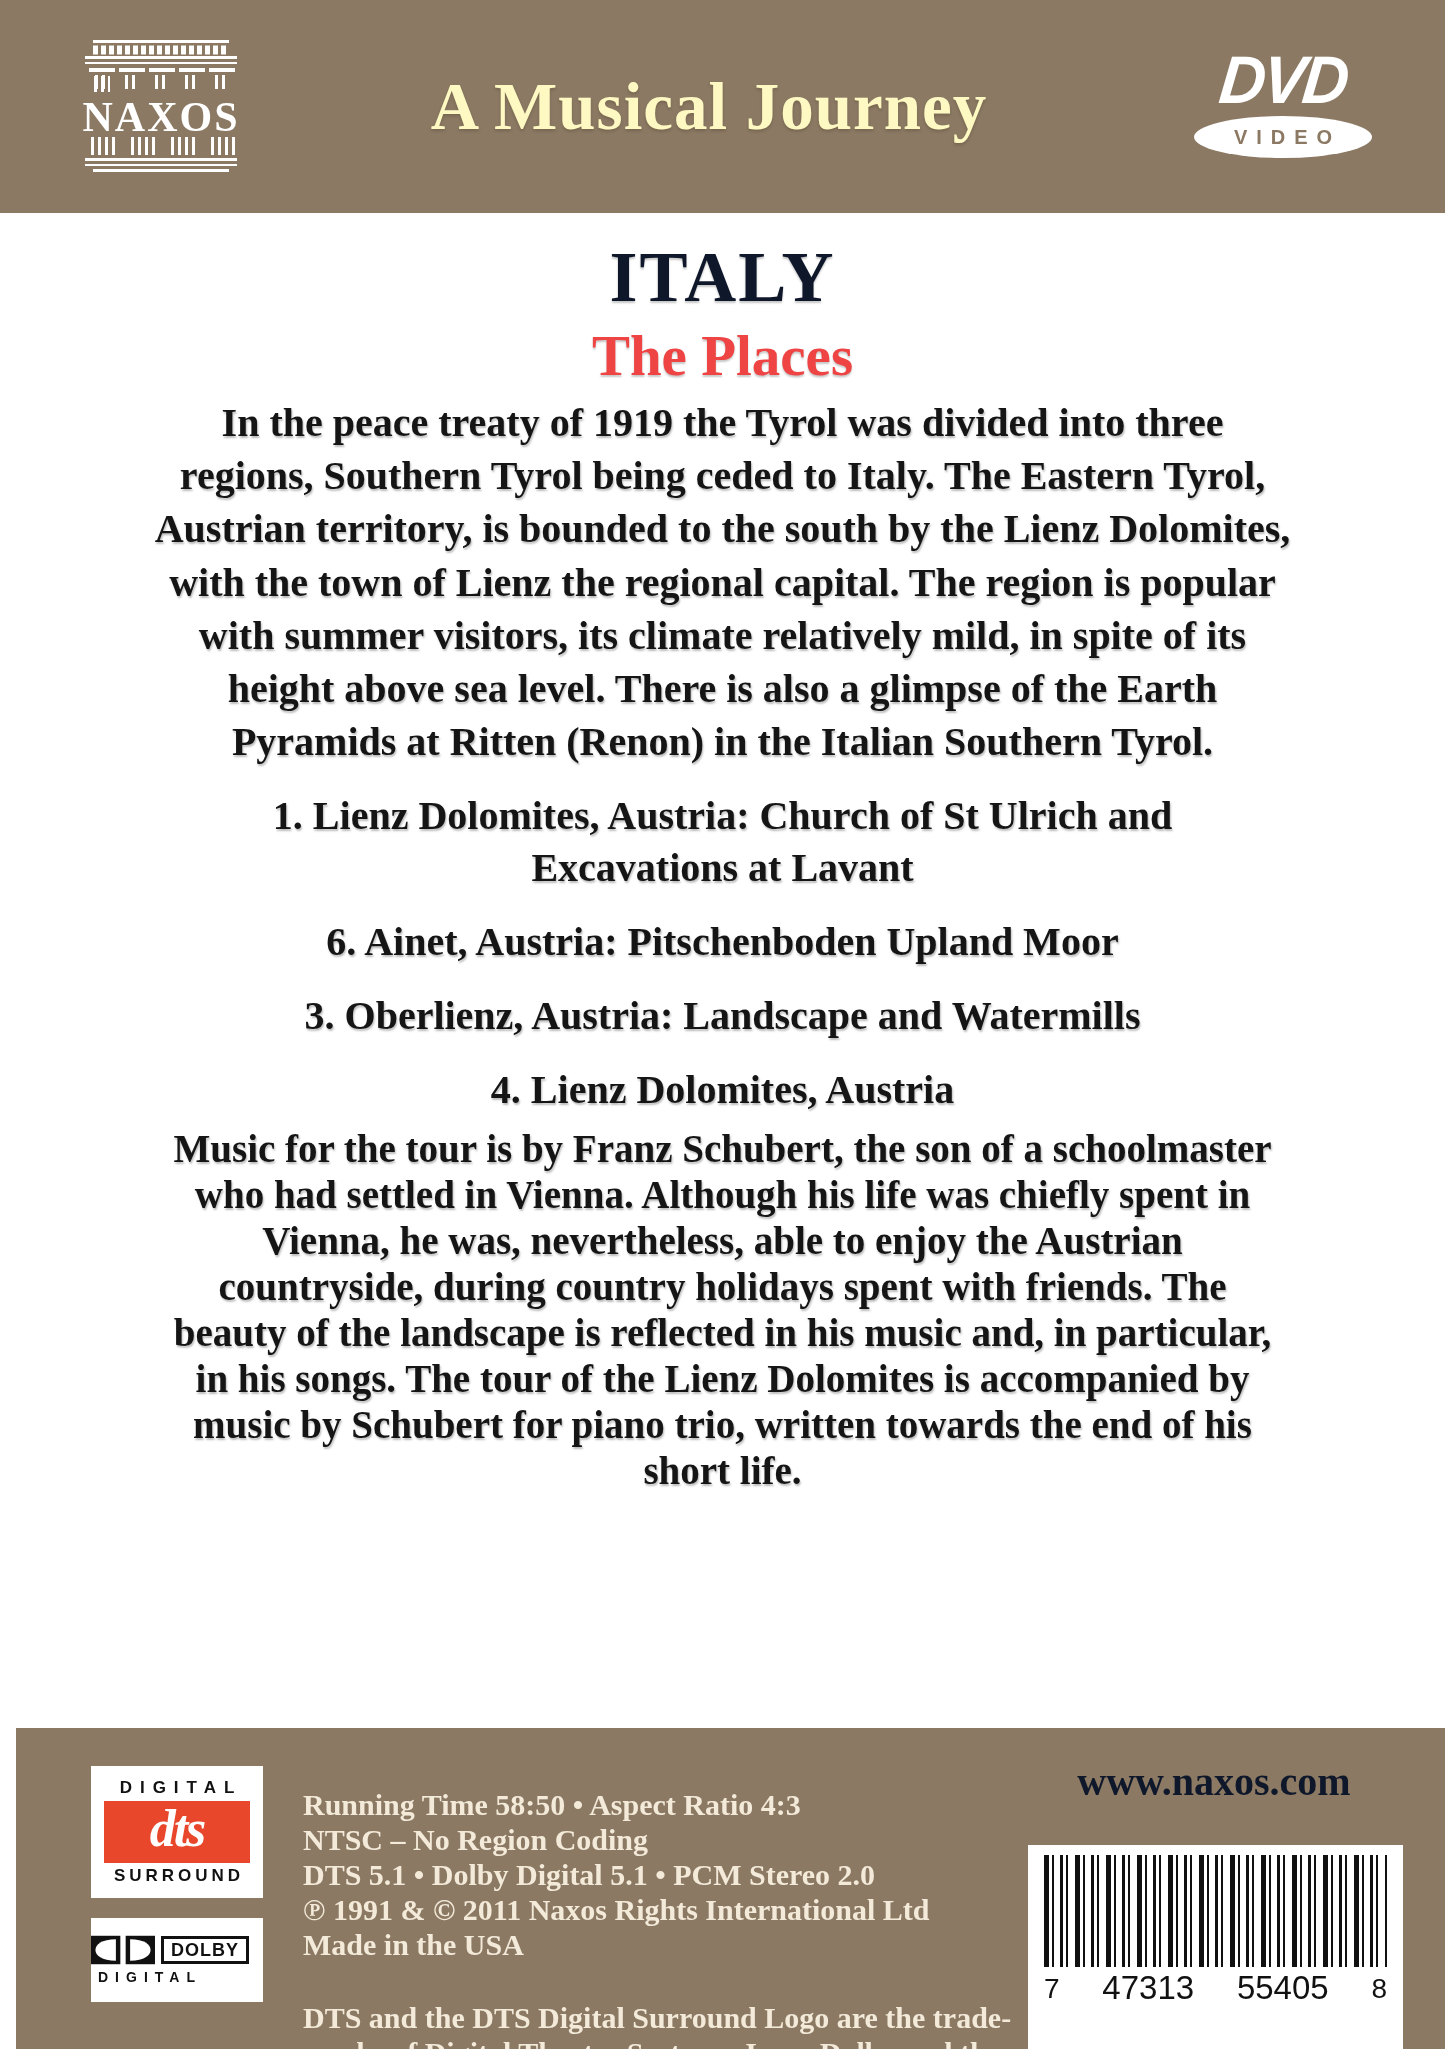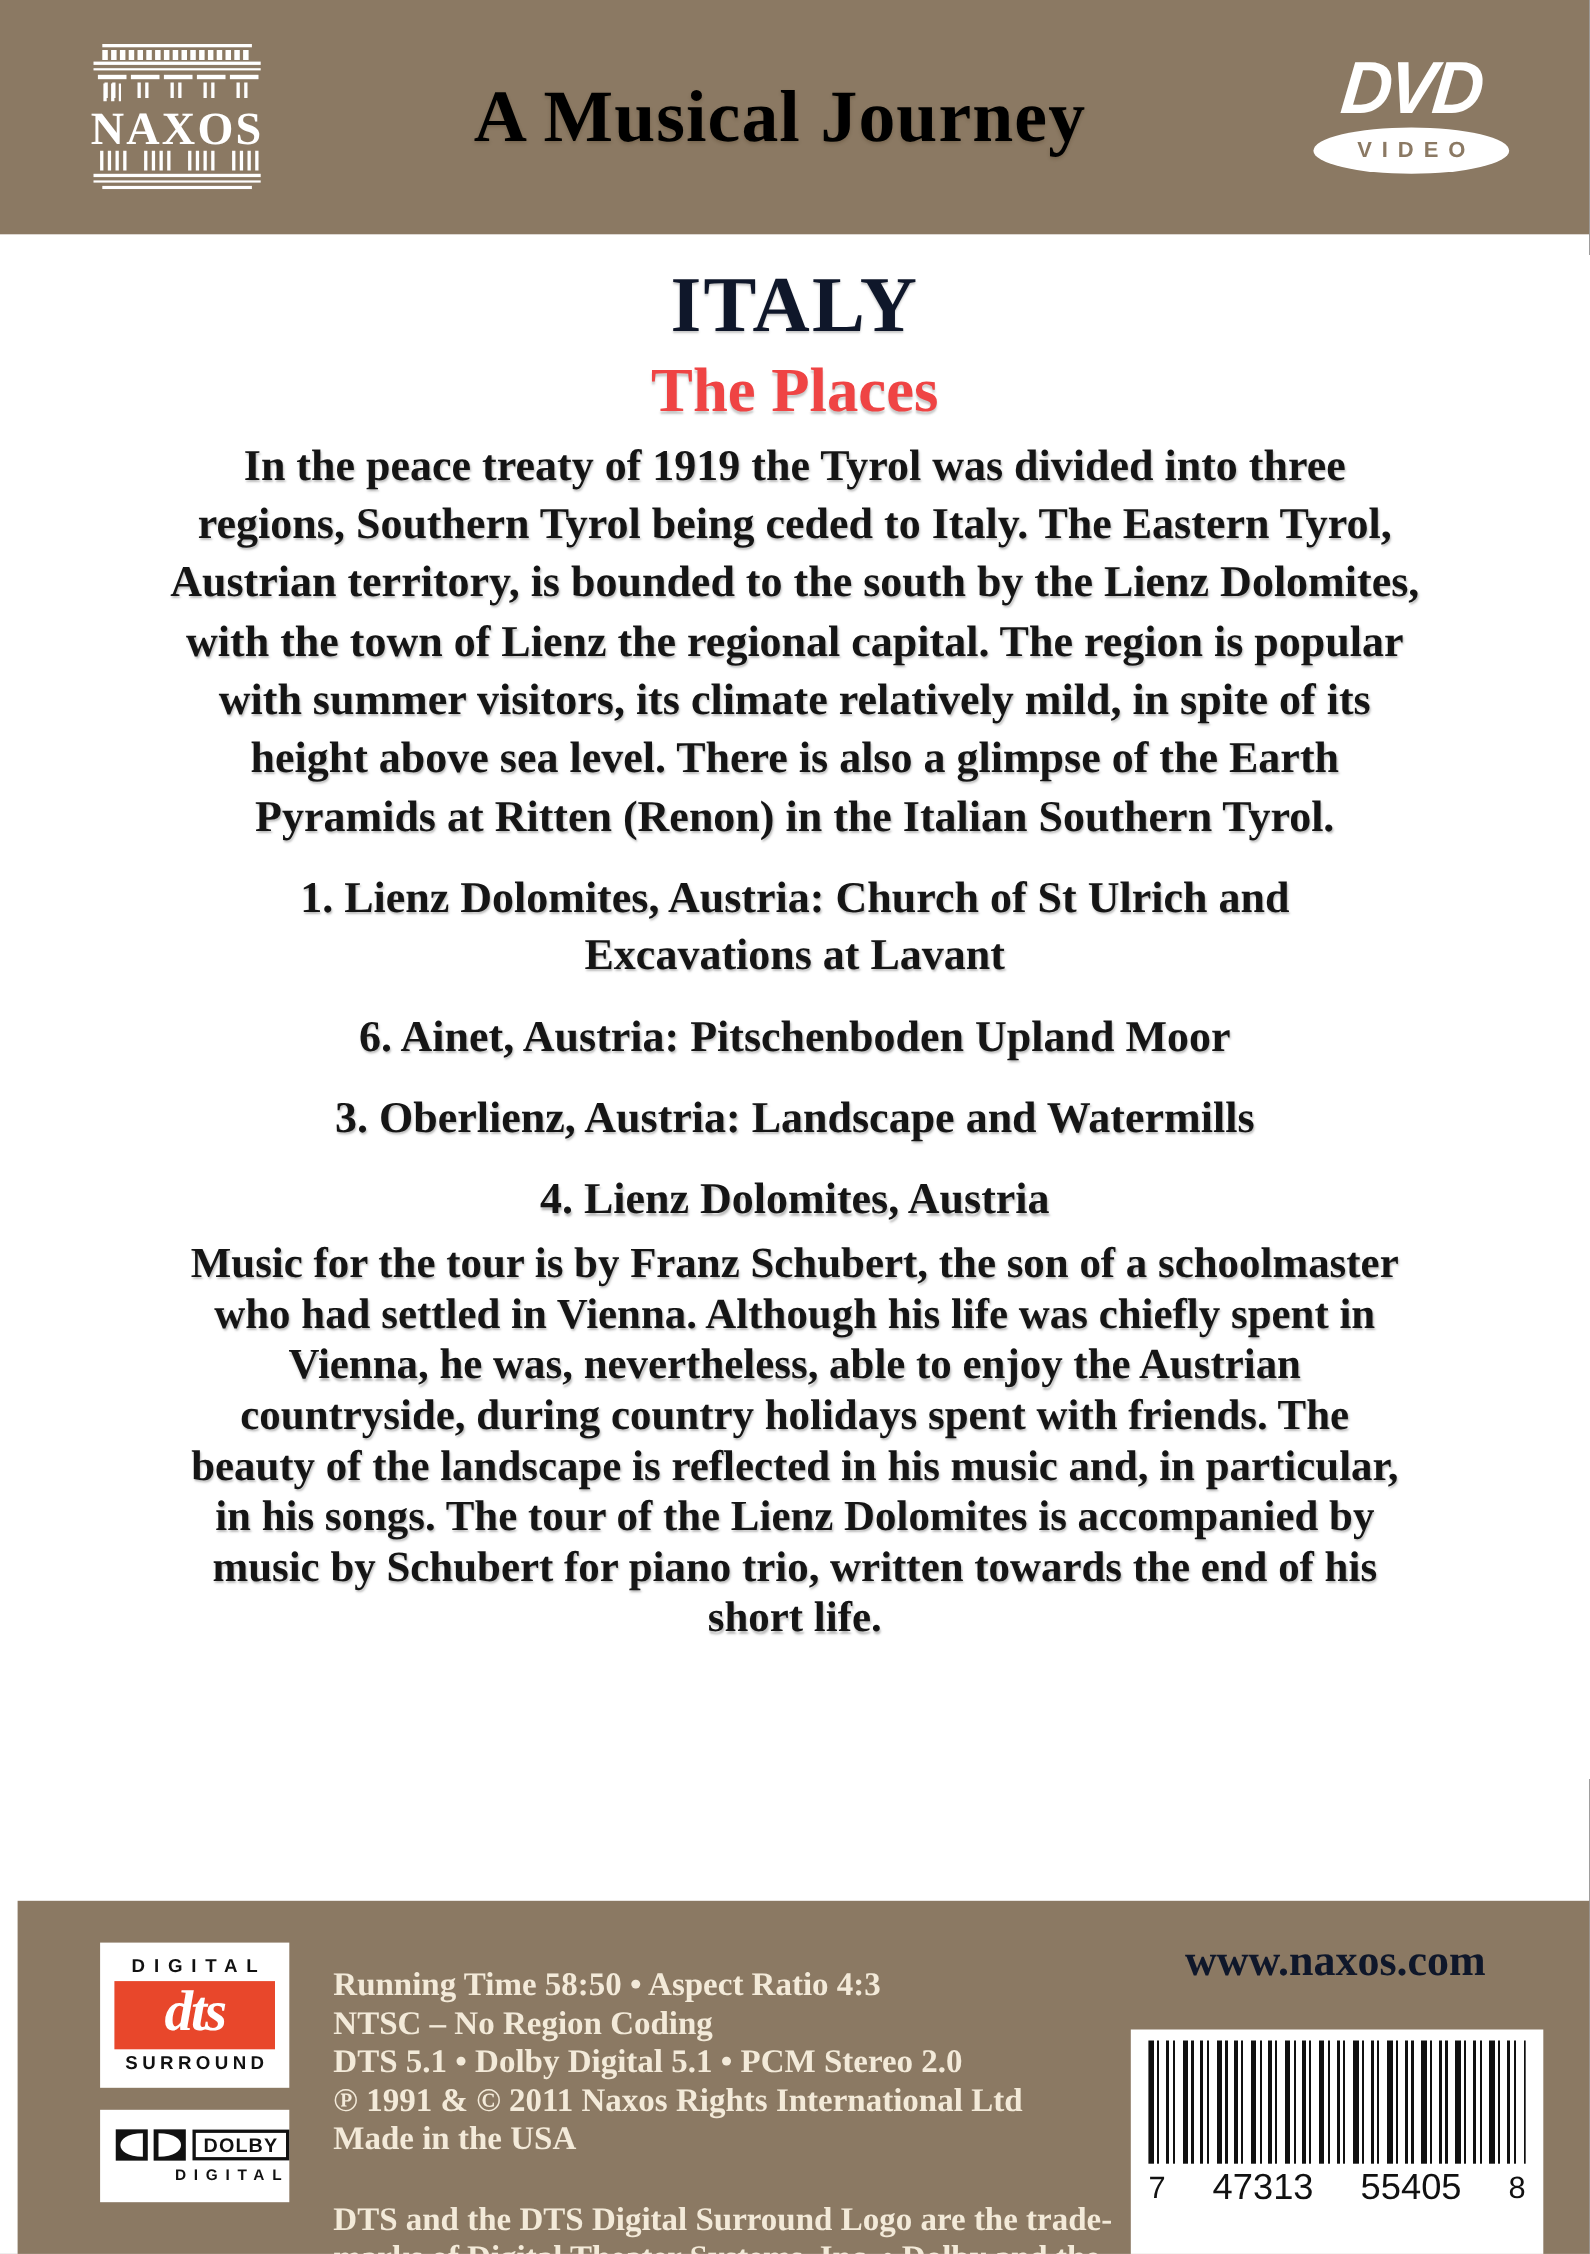--- a/index.html
+++ b/index.html
@@ -13,21 +13,21 @@
   
   .band{background:#8b7963;}
   .top-band{
     position:absolute;top:0;left:0;width:1445px;height:213px;
     display:flex;align-items:center;
   }
   .naxos-logo{position:absolute;left:75px;top:40px;width:172px;height:132px;}
   .journey-title{
     position:absolute;left:0;top:0;width:1418px;height:213px;
     display:flex;align-items:center;justify-content:center;
-    color:#000000;font-size:67px;font-weight:600;letter-spacing:1px;
+    color:#fef9c3;font-size:67px;font-weight:600;letter-spacing:1px;
     text-shadow:0 2px 3px rgba(60,45,20,.25);
   }
   .dvd-logo{
     position:absolute;right:62px;top:48px;width:200px;height:120px;
     display:flex;flex-direction:column;align-items:center;
   }
   .dvd-word{
     color:#ffffff;font-family:"Liberation Sans",sans-serif;
     font-size:64px;font-weight:900;font-style:italic;
     letter-spacing:-3px;transform:skewX(-6deg) scaleY(1.05);line-height:1;
@@ -82,21 +82,21 @@
     display:flex;align-items:center;justify-content:center;
   }
   .dts-word{
     color:#ffffff;font-family:"Liberation Serif",serif;
     font-size:52px;font-weight:700;font-style:italic;line-height:1;
     letter-spacing:-2px;padding-bottom:6px;
   }
   .dts-bottom{font-size:17px;font-weight:700;letter-spacing:4px;text-indent:4px;}
   .dolby-box{
     position:absolute;left:75px;top:190px;width:172px;height:84px;background:#ffffff;
-    display:flex;flex-direction:column;align-items:flex-end;justify-content:center;gap:4px;
+    display:flex;flex-direction:column;align-items:flex-start;justify-content:center;gap:4px;
     font-family:"Liberation Sans",sans-serif;color:#111111;
   }
   .dolby-row{display:flex;align-items:center;gap:6px;}
   .dolby-word-box{
     border:3px solid #111;font-size:18px;font-weight:700;letter-spacing:1px;
     padding:2px 7px;line-height:1;
   }
   .dolby-sub{font-size:14px;font-weight:700;letter-spacing:7px;text-indent:7px;}
   .footer-info{
     position:absolute;left:287px;top:24px;width:720px;

